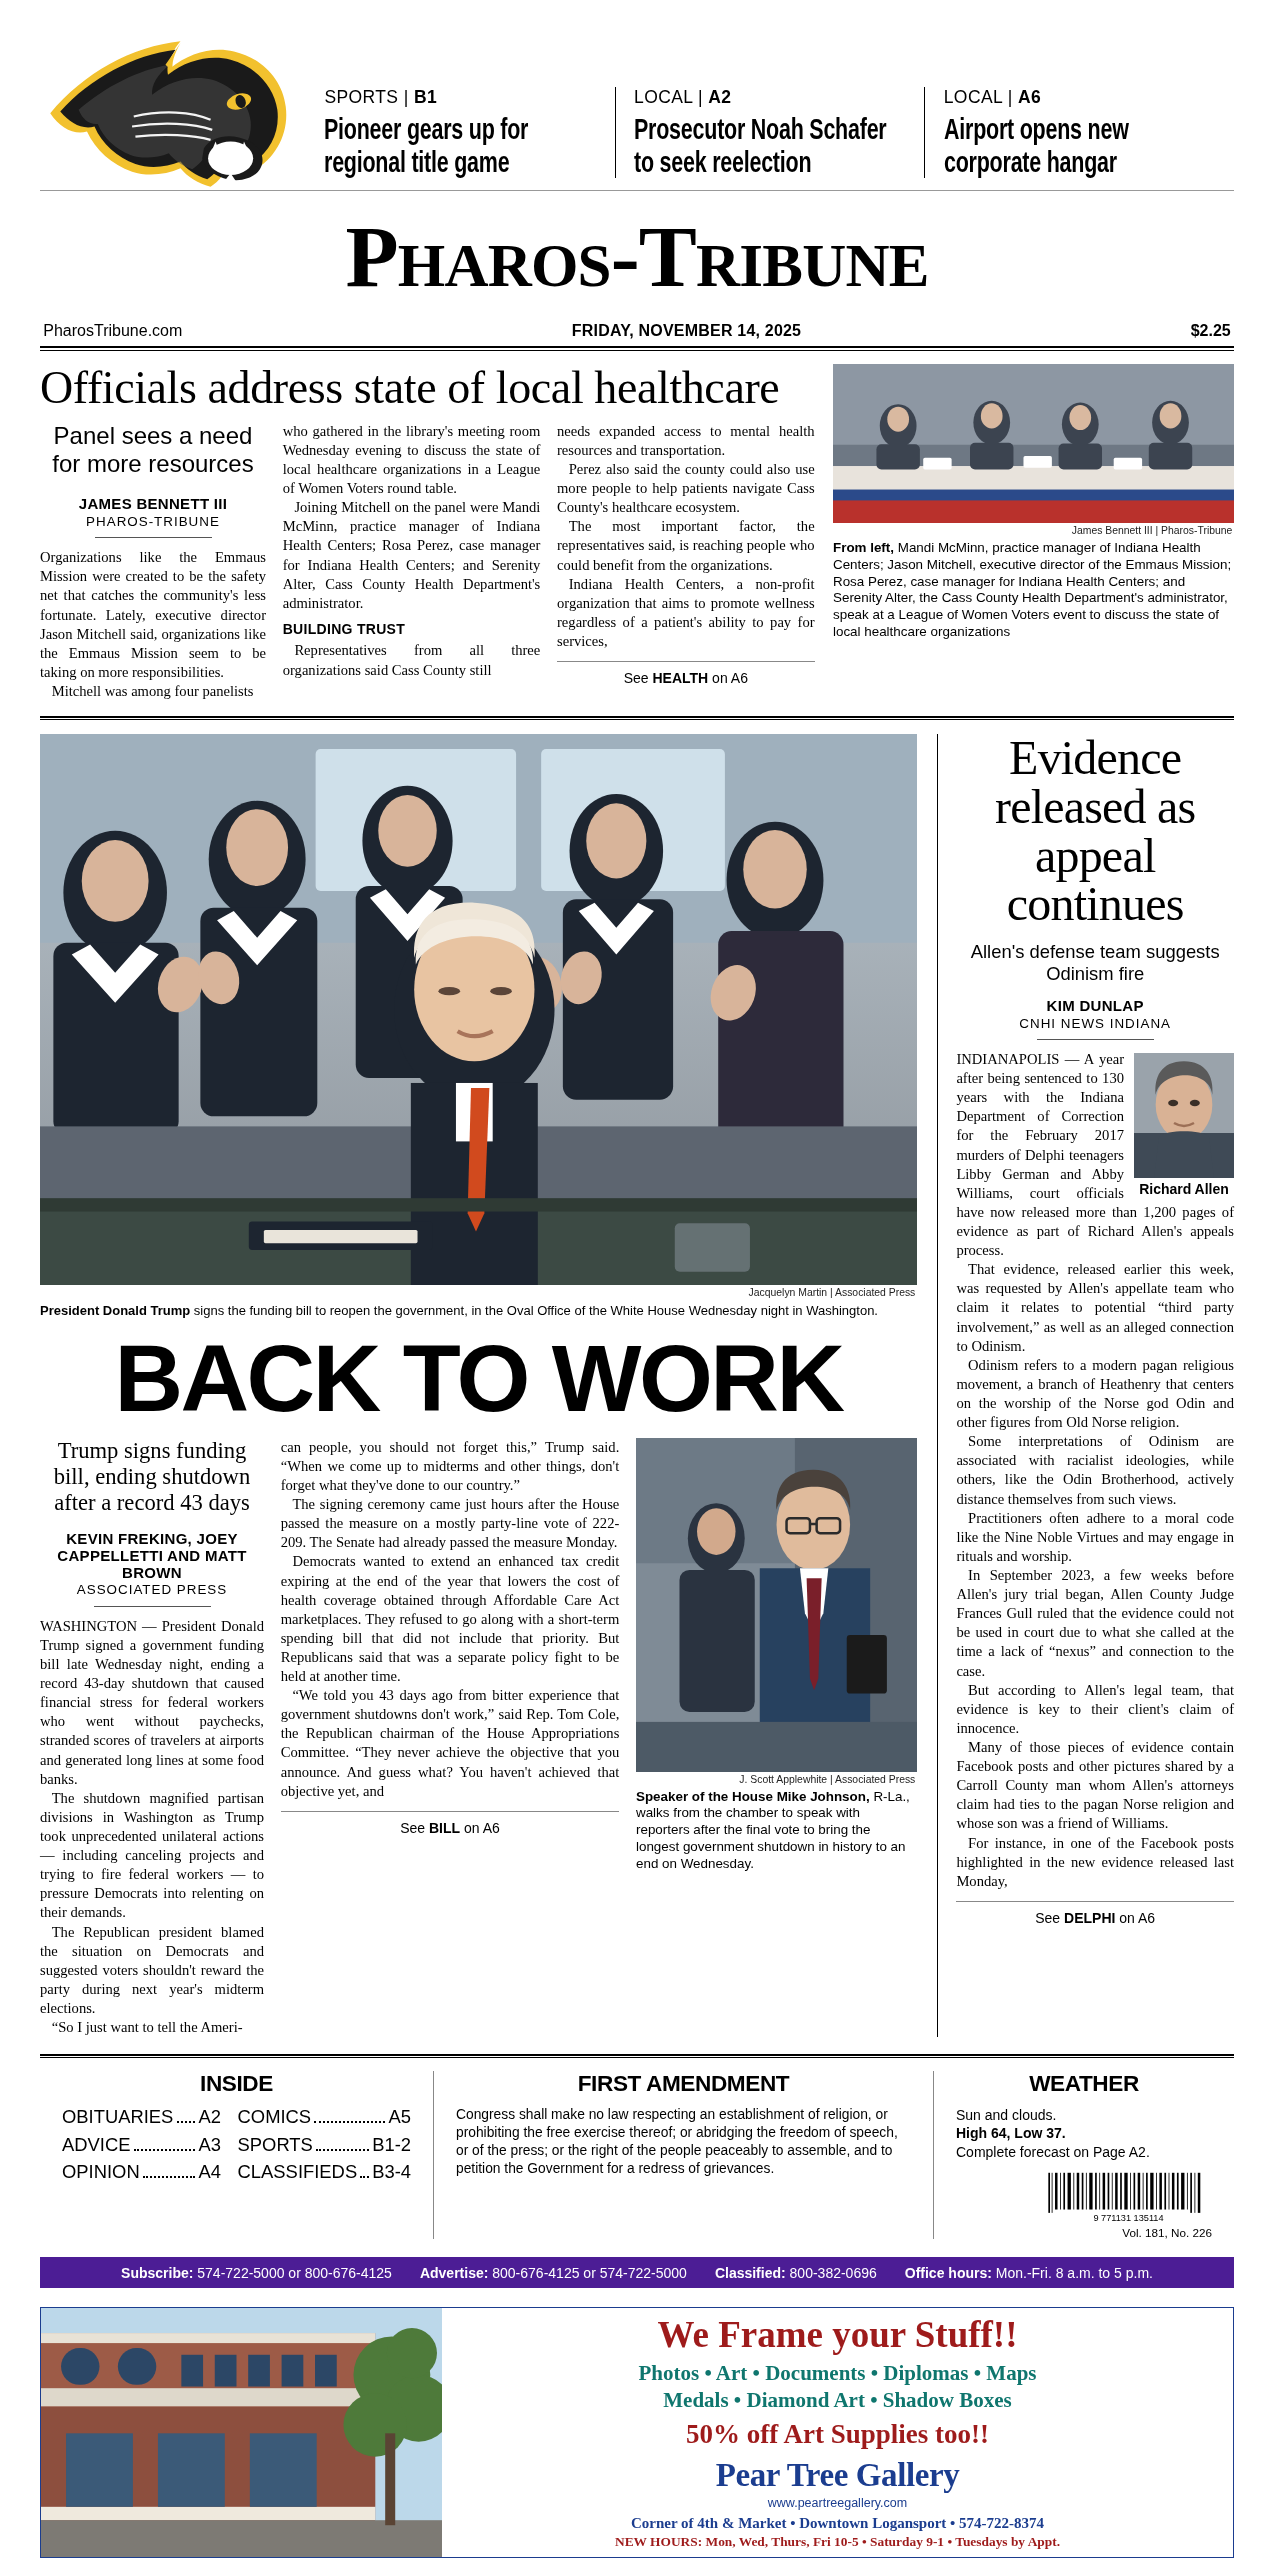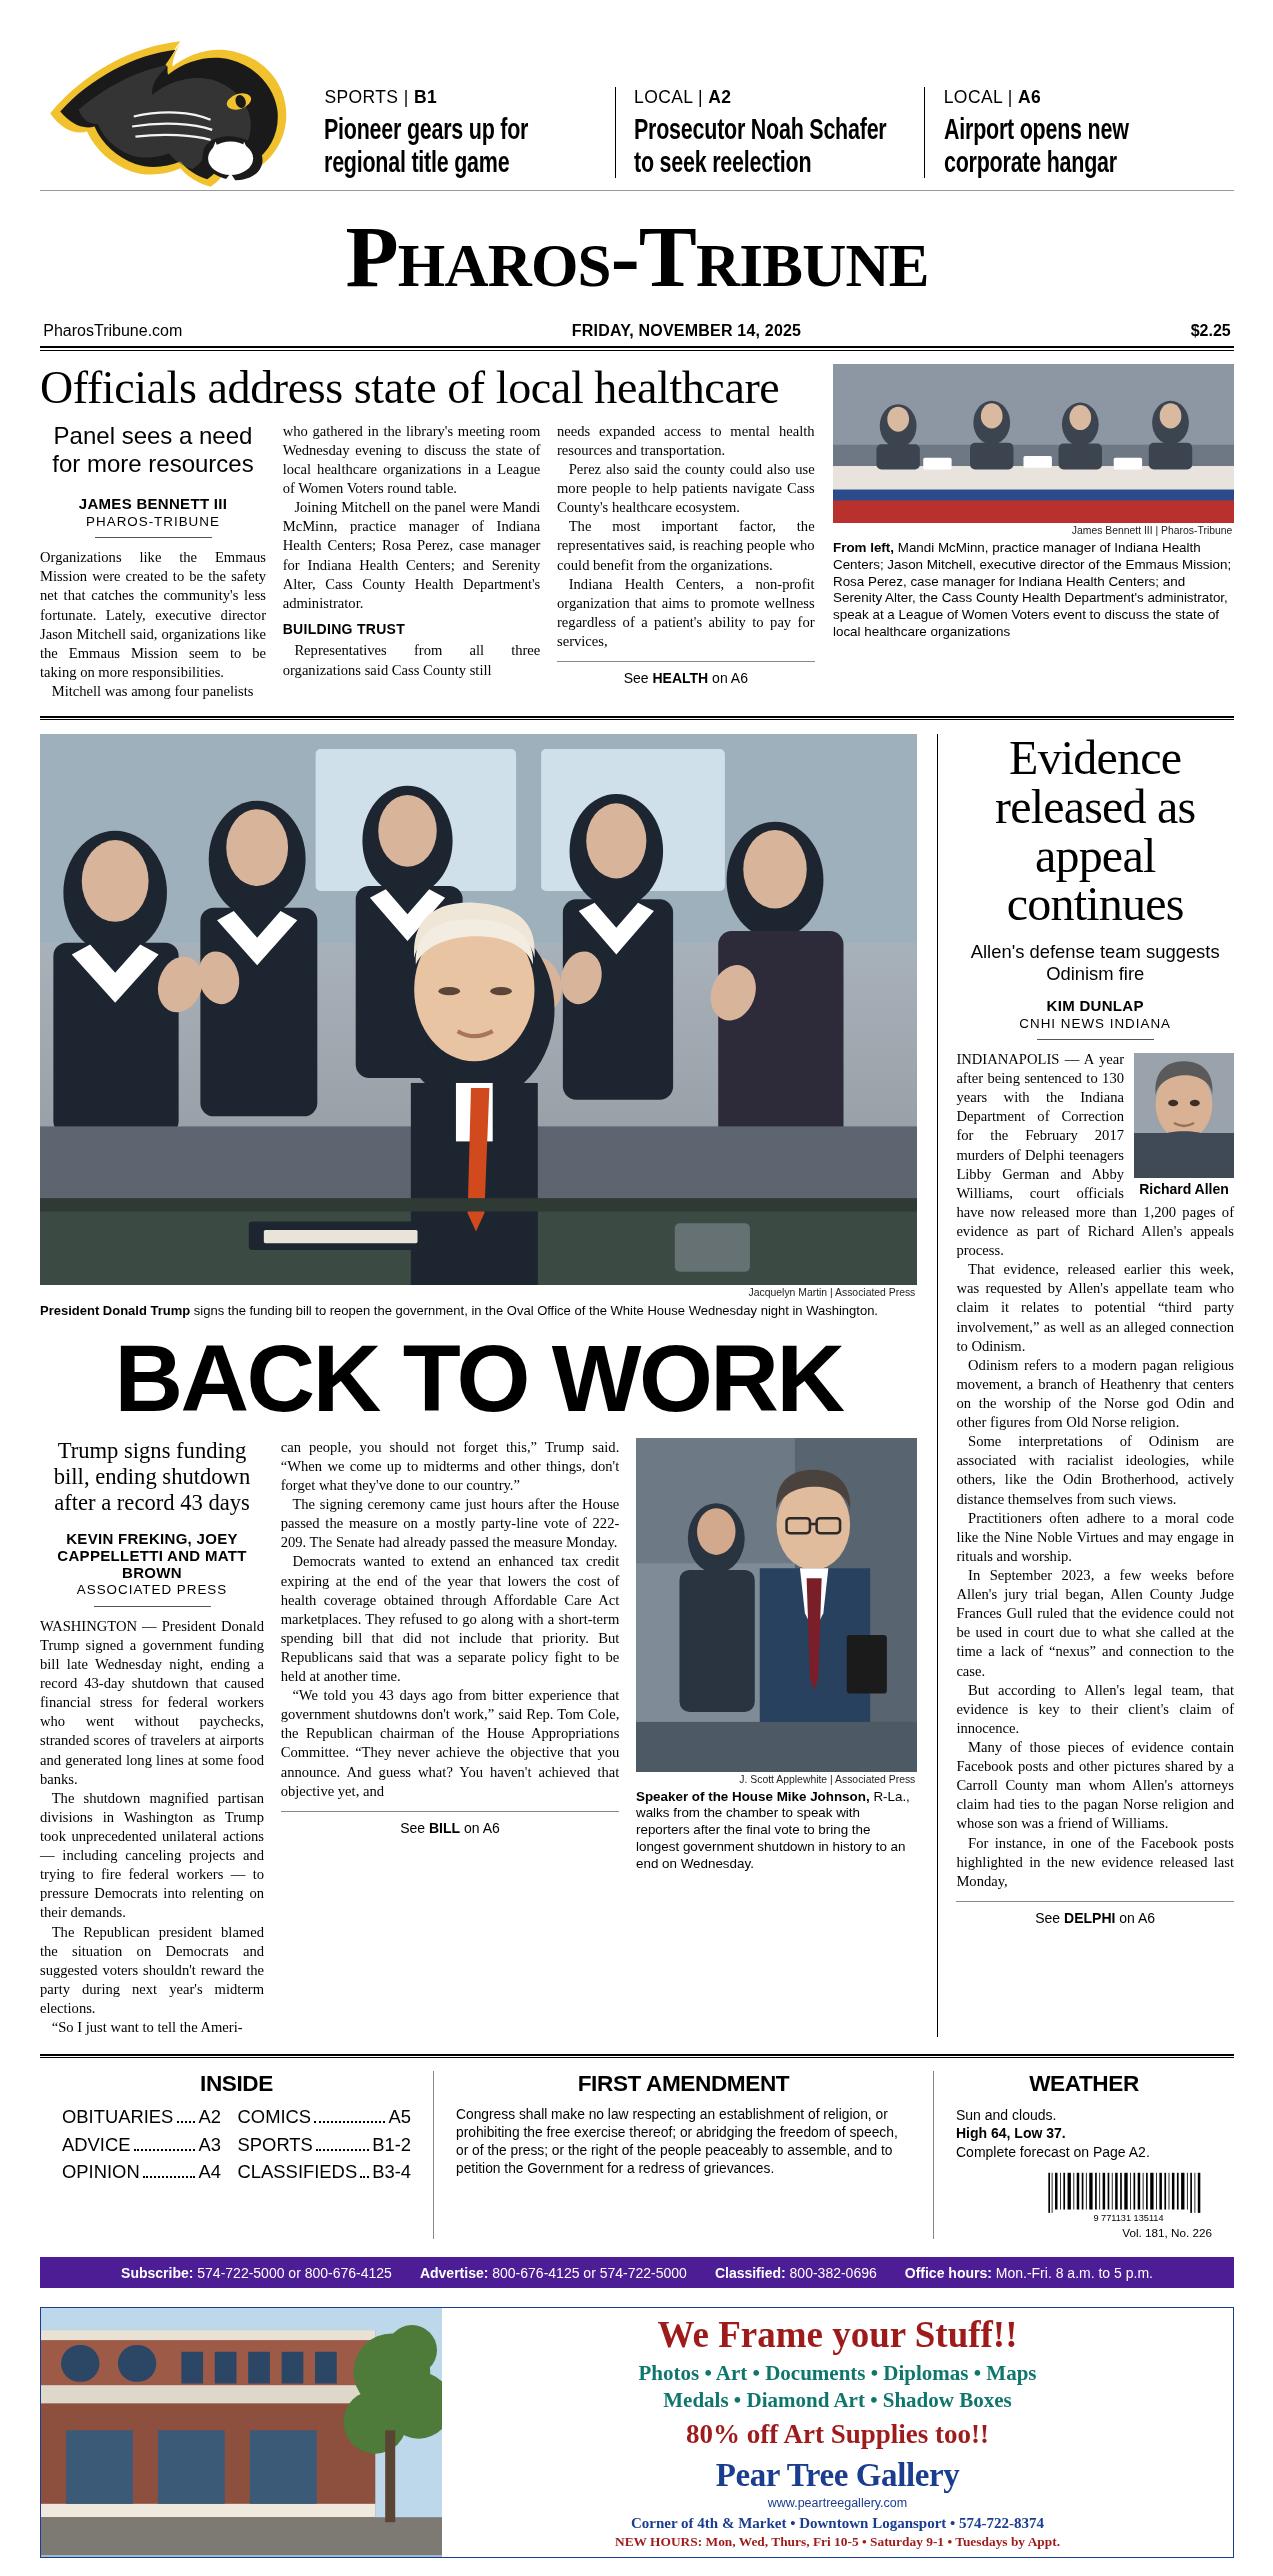--- a/index.html
+++ b/index.html
@@ -342,21 +342,20 @@
   .subscribe-bar b { font-weight: 700; }
 
   
   .ad-wrap { padding: 18.4px 0 22px 0; }
   .ad {
     border: 1.7px solid #1b3d8f;
     display: flex;
     background: #fff;
     height: 251px;
     overflow: hidden;
-    align-items: center;
   }
   .ad-photo { flex: 0 0 401px; background: #9fb8cd; }
   .ad-body {
     flex: 1;
     text-align: center;
     padding: 8.4px 13.4px 6.7px 13.4px;
     display: flex;
     flex-direction: column;
     justify-content: center;
   }
@@ -877,21 +876,21 @@
               <circle cx="400" cy="140" r="38"></circle>
             <circle cx="444" cy="54" r="30"></circle>
           </g>
           <rect x="412" y="150" width="12" height="110" fill="#5a4434"></rect>
         </svg>
       </div>
       <div class="ad-body">
         <div class="ad-head">We Frame your Stuff!!</div>
         <div class="ad-line">Photos • Art • Documents • Diplomas • Maps</div>
         <div class="ad-line">Medals • Diamond Art • Shadow Boxes</div>
-        <div class="ad-offer">80% off Art Supplies too!!</div>
+        <div class="ad-offer">50% off Art Supplies too!!</div>
         <div class="ad-logo">Pear Tree Gallery</div>
         <div class="ad-url">www.peartreegallery.com</div>
         <div class="ad-addr">Corner of 4th &amp; Market • Downtown Logansport • 574-722-8374</div>
         <div class="ad-hours">NEW HOURS: Mon, Wed, Thurs, Fri 10-5 • Saturday 9-1 • Tuesdays by Appt.</div>
       </div>
     </div>
   </div>
 
 </div>
 

